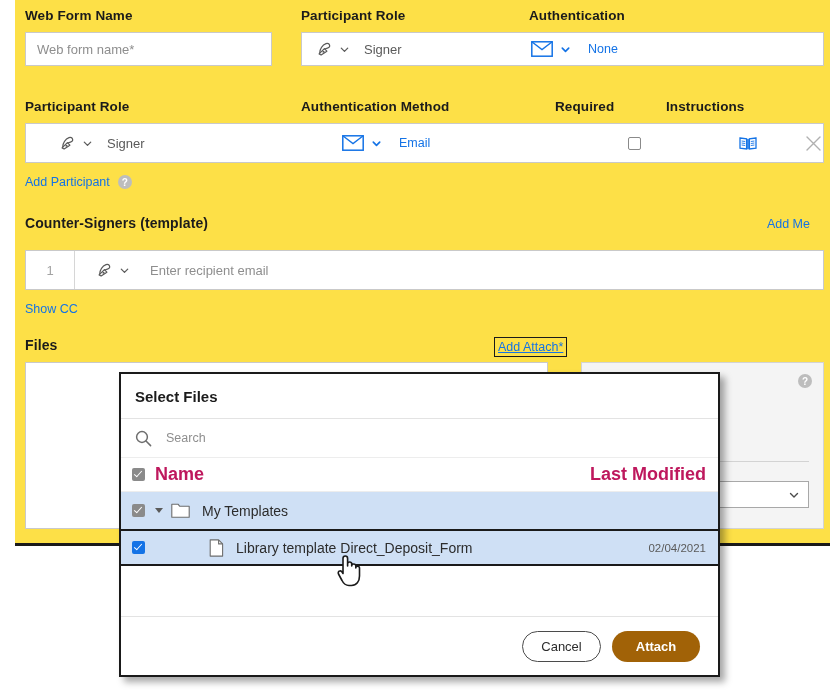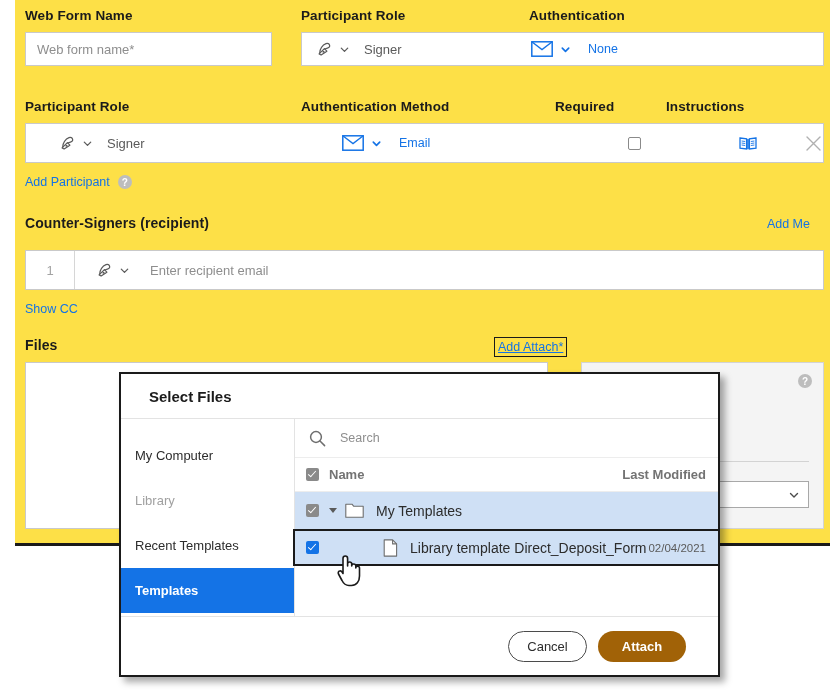--- a/index.html
+++ b/index.html
@@ -45,21 +45,21 @@
     display: flex;
     align-items: center;
   }
   .ph { color: #8e8e8e; font-size: 13px; }
   .val { color: #5a5a5a; font-size: 13px; }
   .link {
     color: #1473e6;
     font-size: 12.5px;
     cursor: pointer;
   }
-  .linkb { color: #737373; font-size: 13px; font-weight: bold; }
+  .linkb { color: #be185d; font-size: 18px; font-weight: bold; }
 
   
   .pen { width: 20px; height: 18px; }
   .chev { width: 11px; height: 11px; margin-left: 3px; }
 
   
   #r1-webform-label { position: absolute; left: 10px; top: 8px; }
   #r1-webform-box { position: absolute; left: 10px; top: 32px; width: 247px; }
   #r1-webform-box .ph { padding-left: 11px; }
 
@@ -168,21 +168,21 @@
     width: 601px; height: 305px;
     background: #fff;
     border: 2px solid #1a1a1a;
     box-sizing: border-box;
     box-shadow: 5px 5px 7px rgba(0,0,0,0.35);
     display: flex; flex-direction: column;
   }
   #modal-header {
     height: 44px;
     display: flex; align-items: center;
-    padding-left: 28px;
+    padding-left: 14px;
     border-bottom: 1px solid #e3e3e3;
     flex: 0 0 auto;
   }
   #modal-title { font-size: 15px; font-weight: bold; color: #1b1b1b; }
   #modal-body { flex: 1; display: flex; min-height: 0; }
   #modal-sidebar {
     width: 174px;
     border-right: 1px solid #e3e3e3;
     box-sizing: border-box;
     padding-top: 14px;
@@ -252,21 +252,21 @@
   }
   .folder-ic { width: 19px; height: 15px; }
   .doc-ic { width: 15px; height: 18px; }
   .row-name { font-size: 14px; color: #2c2c2c; margin-left: 12px; }
   .row-date { font-size: 11.5px; color: #5a5a5a; margin-left: auto; padding-right: 12px; }
 
   #modal-footer {
     height: 58px;
     border-top: 1px solid #e3e3e3;
     display: flex; align-items: center; justify-content: flex-end;
-    padding-right: 32px;
+    padding-right: 18px;
     flex: 0 0 auto;
   }
   .btn {
     height: 31px;
     border-radius: 16px;
     display: inline-flex; align-items: center; justify-content: center;
     font-size: 13px;
     cursor: pointer;
     box-sizing: border-box;
   }
@@ -368,21 +368,21 @@
         <path d="M2 2 L15 15 M15 2 L2 15" stroke="#b0b0b0" stroke-width="1.4" stroke-linecap="round"></path>
       </svg>
     </div>
   </div>
 
   <div id="add-participant">
     <span class="link">Add Participant</span>
     <span class="help-ic">?</span>
   </div>
 
-  <div id="cs-label" class="lbl">Counter-Signers (recipient)</div>
+  <div id="cs-label" class="lbl">Counter-Signers (template)</div>
   <span id="cs-addme" class="link">Add Me</span>
 
   <div id="cs-row" class="field-box">
     <div id="cs-num">1</div>
     <div id="cs-pen-cell">
       <svg class="pen" viewBox="0 0 22 20">
         <path d="M4 14.5 C4 10 7 5.5 11 4 C13 3.4 14.6 4.2 15 5.6 C15.4 7 14.4 8.4 12.6 9 L9.5 10" fill="none" stroke="#5a5a5a" stroke-width="1.3" stroke-linecap="round"></path>
         <path d="M3.3 15.4 L9.2 9.6 L12 12.4 L5.6 16.6 Z" fill="none" stroke="#5a5a5a" stroke-width="1.3" stroke-linejoin="round"></path>
         <circle cx="8.2" cy="13.1" r="1.2" fill="#5a5a5a"></circle>
       </svg>
@@ -414,34 +414,20 @@
 </div>
 
 <div id="modal">
 
   <div id="modal-header">
     <span id="modal-title">Select Files</span>
   </div>
 
   <div id="modal-body">
 
-    <div id="modal-sidebar">
-      <div class="side-item">
-        <span>My Computer</span>
-      </div>
-      <div class="side-item muted">
-        <span>Library</span>
-      </div>
-      <div class="side-item">
-        <span>Recent Templates</span>
-      </div>
-      <div class="side-item sel">
-        <span>Templates</span>
-      </div>
-    </div>
 
     <div id="modal-main">
 
       <div id="search-bar">
         <svg width="17" height="17" viewBox="0 0 17 17">
           <circle cx="7" cy="7" r="5.4" fill="none" stroke="#6e6e6e" stroke-width="1.5"></circle>
           <path d="M11 11 L15.6 15.6" stroke="#6e6e6e" stroke-width="1.5" stroke-linecap="round"></path>
         </svg>
         <span id="search-ph">Search</span>
       </div>

